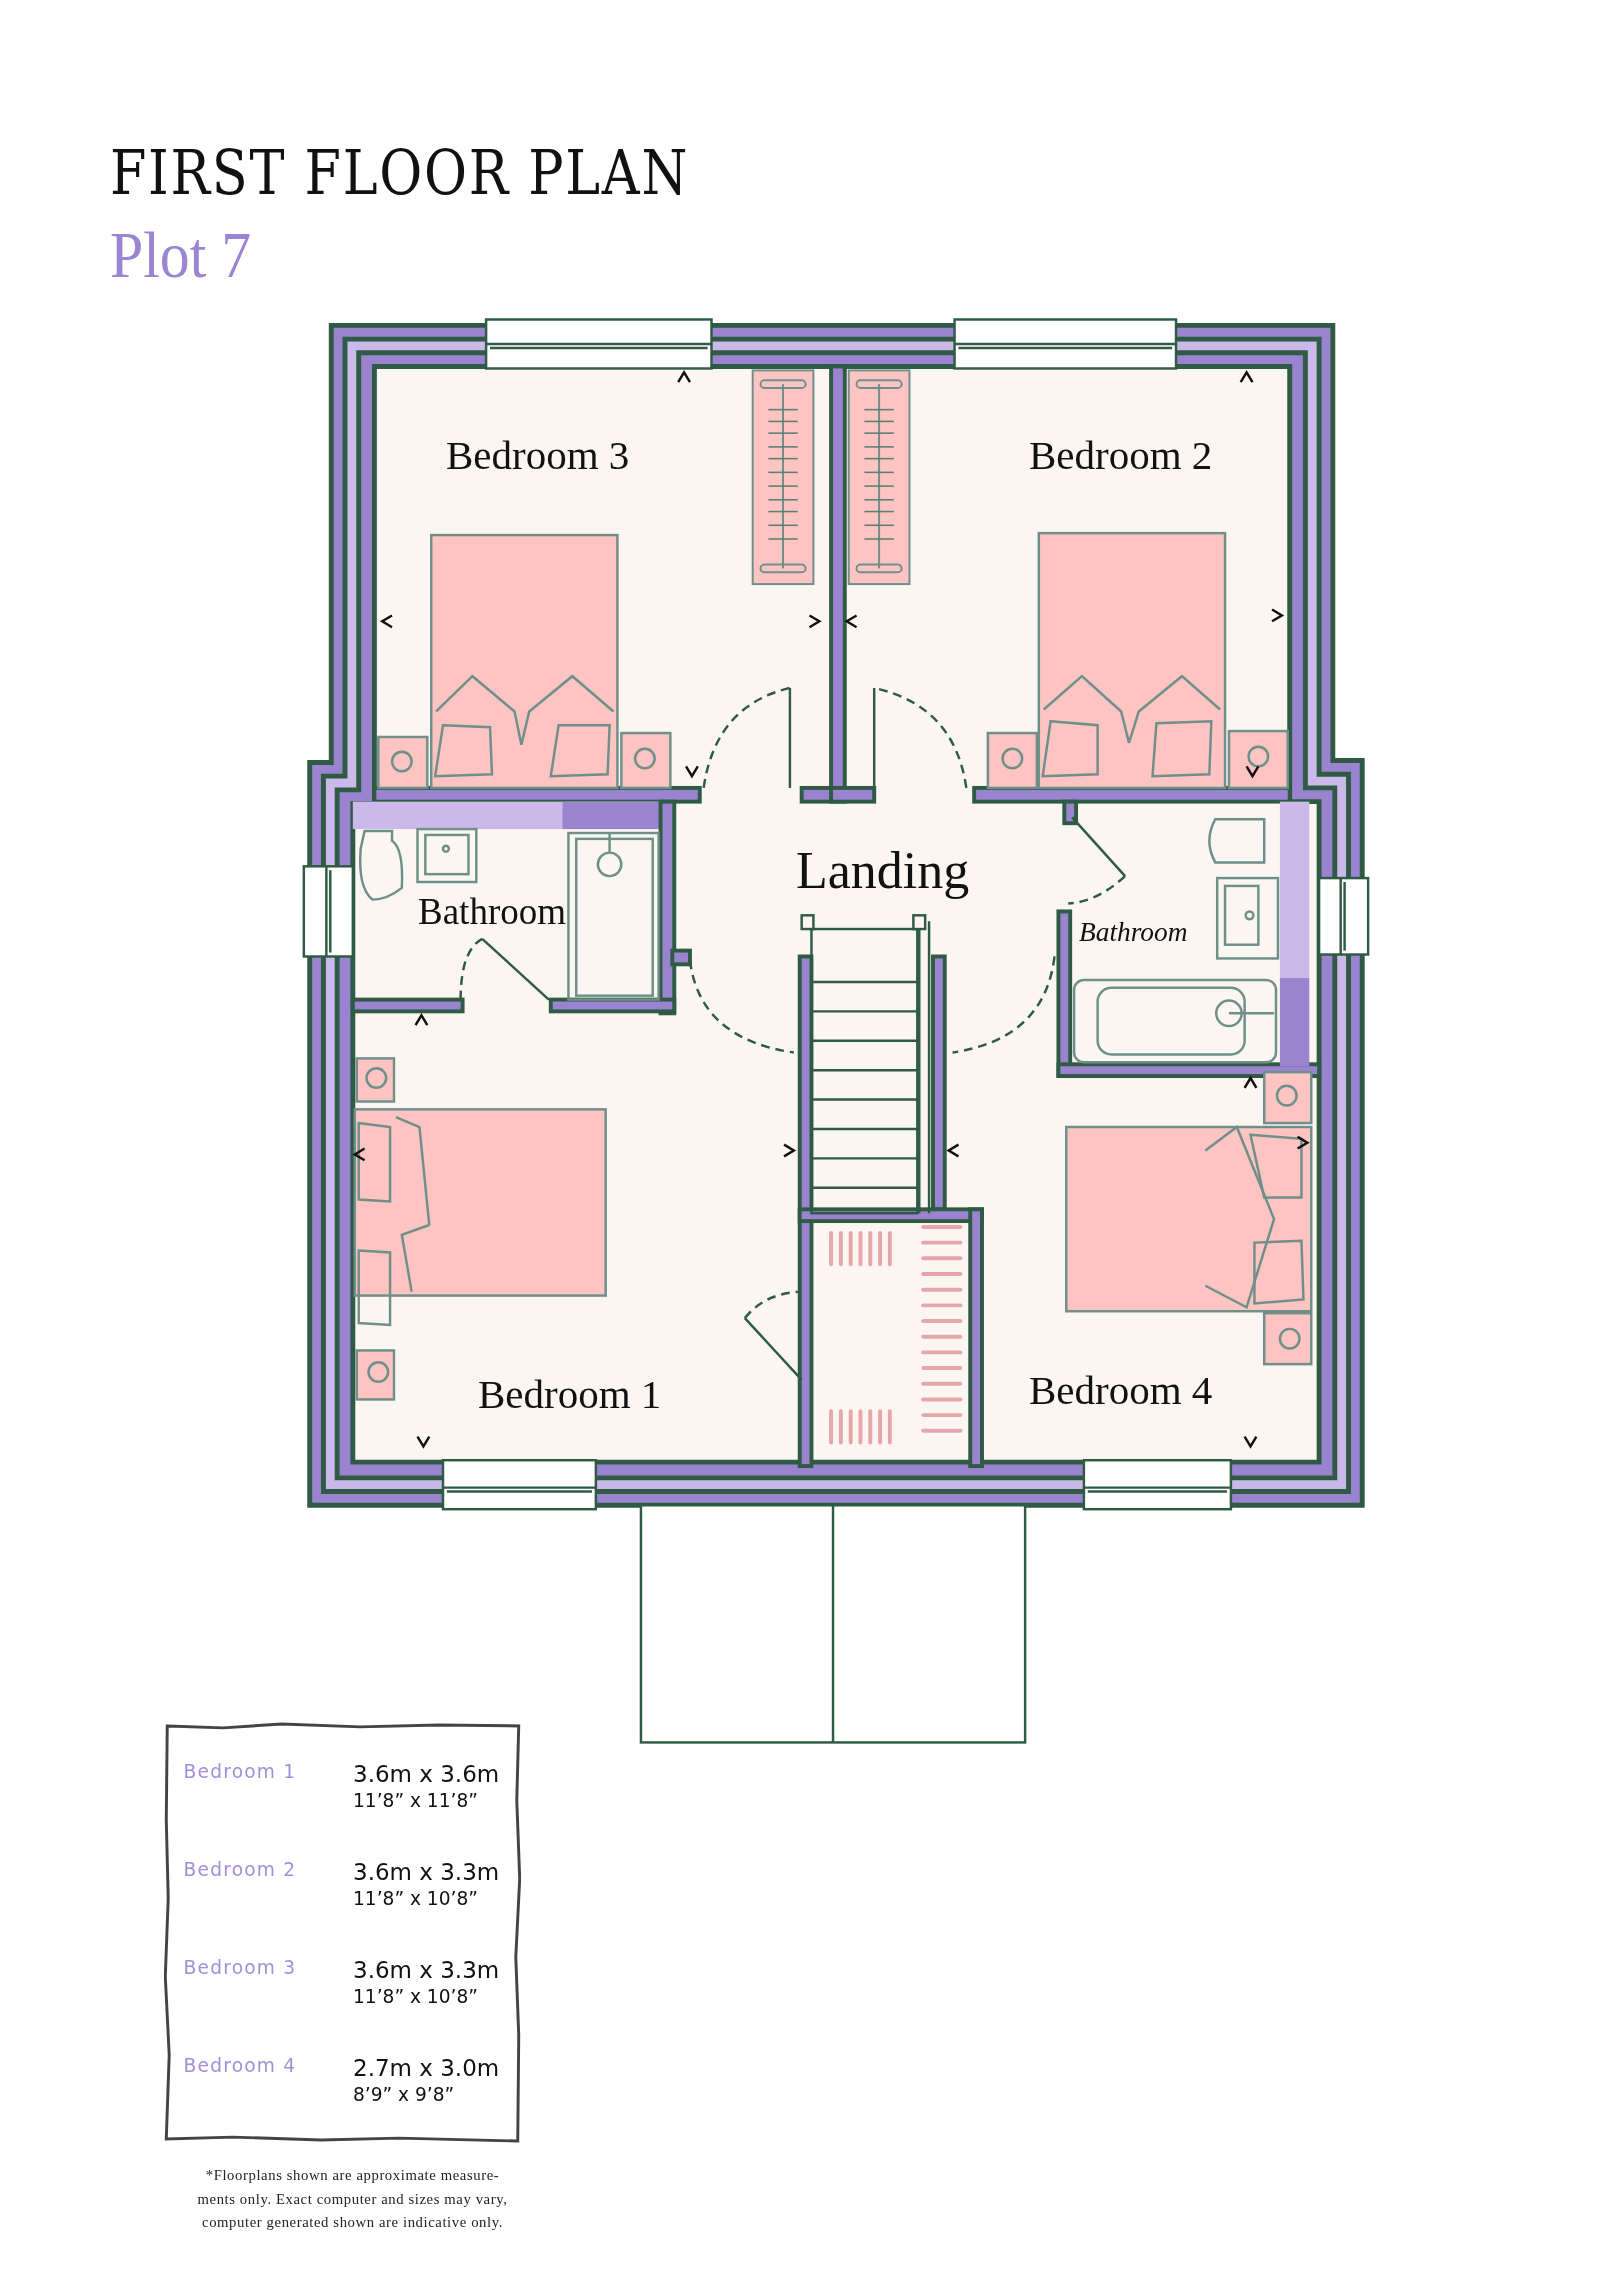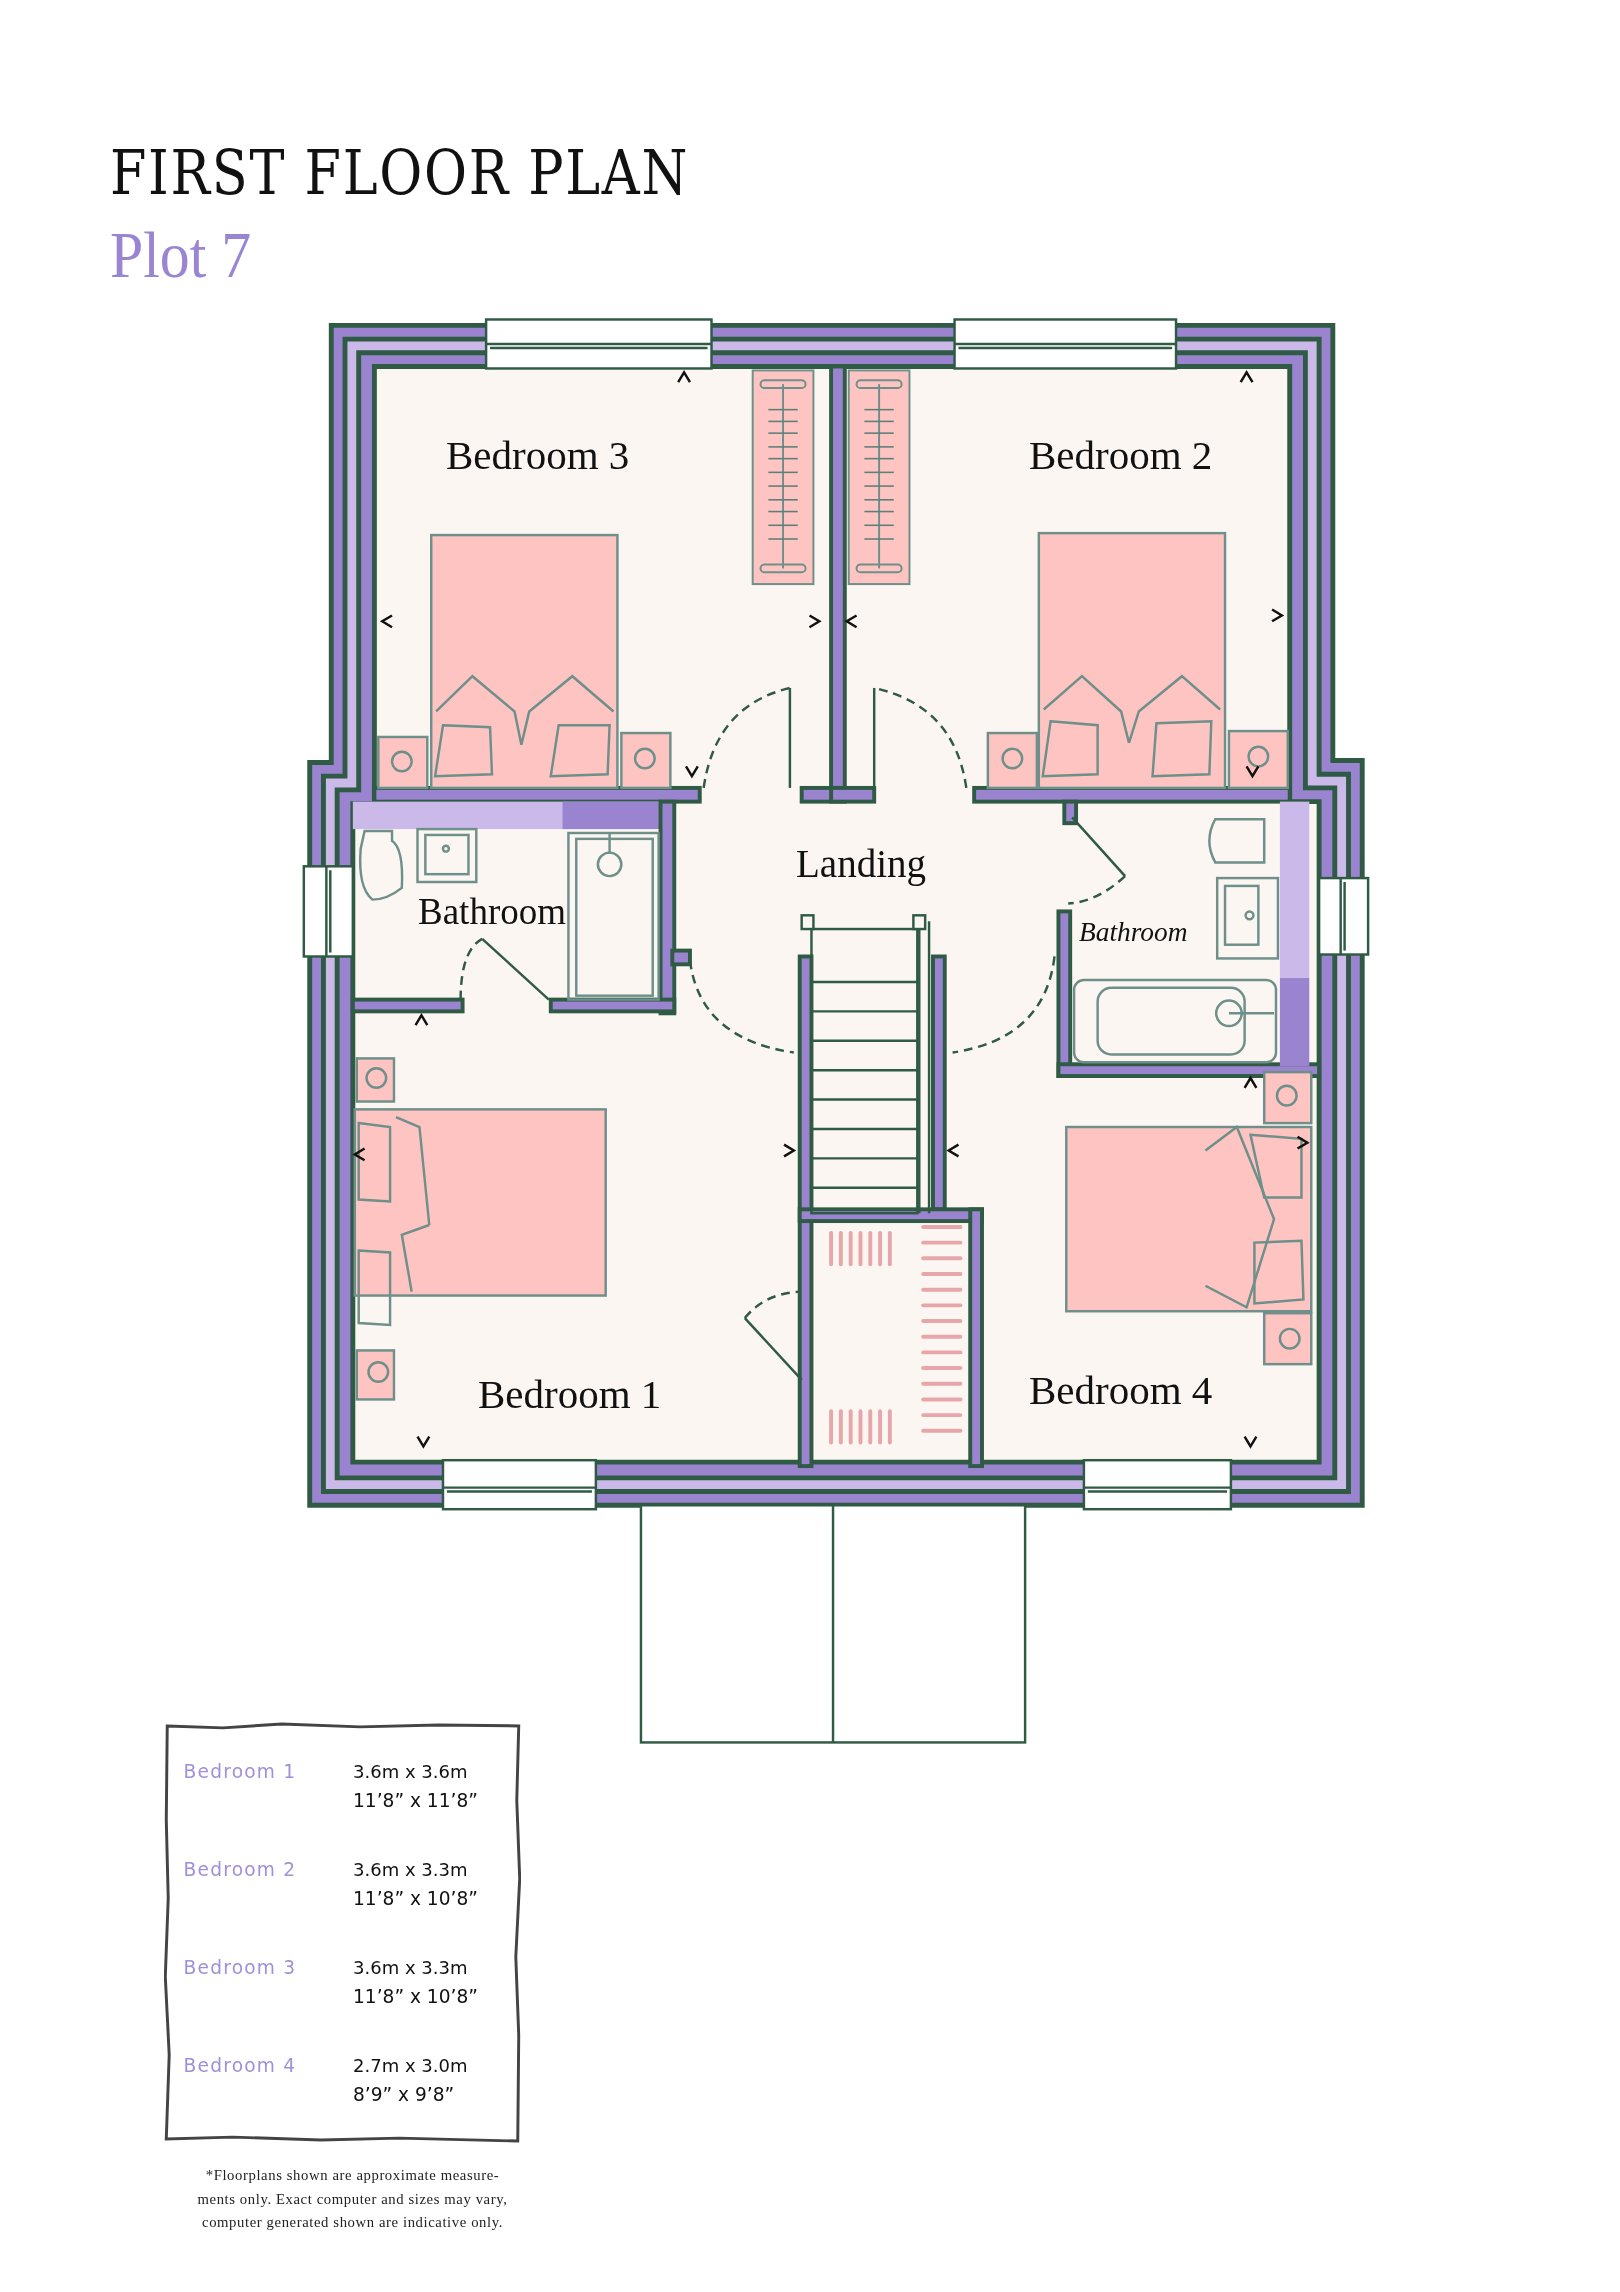--- a/index.html
+++ b/index.html
@@ -4,21 +4,21 @@
 <style>
   html,body{margin:0;padding:0;background:#ffffff;}
   body{width:1620px;height:2293px;position:relative;overflow:hidden;font-family:"Liberation Serif",serif;}
   .title{position:absolute;left:110px;top:137px;font-family:"DejaVu Serif","Liberation Serif",serif;font-size:61px;letter-spacing:2px;color:#111;font-weight:normal;transform:scaleX(0.86);transform-origin:left top;white-space:nowrap;}
   .subtitle{position:absolute;left:110px;top:218px;font-family:"Liberation Serif",serif;font-size:65px;color:#9a85d3;transform:scaleX(0.92);transform-origin:left top;}
   .plan{position:absolute;left:0;top:0;width:1620px;height:1764px;}
   .room-label{position:absolute;font-family:"Liberation Serif",serif;color:#111;white-space:nowrap;}
   .legend-box{position:absolute;left:164px;top:1722px;width:357px;height:421px;}
   .legend-row{position:absolute;left:0;width:357px;font-family:"DejaVu Sans","Liberation Sans",sans-serif;}
   .legend-name{position:absolute;left:19.6px;top:0;font-size:18.6px;color:#a18fd9;letter-spacing:1.2px;}
-  .legend-metric{position:absolute;left:189px;top:0;font-size:18px;color:#111;}
+  .legend-metric{position:absolute;left:189px;top:0;font-size:23px;color:#111;}
   .legend-imperial{position:absolute;left:189px;top:29px;font-size:18.6px;color:#111;}
   .disclaimer{position:absolute;left:137px;top:2164px;width:431px;text-align:center;font-family:Liberation Serif, serif;font-size:14.7px;line-height:23.5px;color:#222;letter-spacing:0.6px;}
 </style>
 </head>
 <body>
 
 <div>
   <div class="title">FIRST FLOOR  PLAN</div>
   <div class="subtitle">Plot 7</div>
 </div>
@@ -288,21 +288,21 @@
   </g>
 
   <g stroke="#2f5a43" stroke-width="2.5" fill="#ffffff">
     <rect x="654" y="1536" width="392" height="242"></rect>
     <line x1="850" y1="1536" x2="850" y2="1778"></line>
   </g>
 </svg>
 
 <div class="room-label" style="left:446px;top:431px;font-size:41px;">Bedroom 3</div>
 <div class="room-label" style="left:1029px;top:431px;font-size:41px;">Bedroom 2</div>
-<div class="room-label" style="left:796px;top:841px;font-size:39px;">Landing</div>
+<div class="room-label" style="left:796px;top:841px;font-size:52px;">Landing</div>
 <div class="room-label" style="left:418px;top:890px;font-size:37px;">Bathroom</div>
 <div class="room-label" style="left:1079px;top:917px;font-size:27.4px;font-style:italic;">Bathroom</div>
 <div class="room-label" style="left:478px;top:1370px;font-size:41px;">Bedroom 1</div>
 <div class="room-label" style="left:1029px;top:1366px;font-size:41px;">Bedroom 4</div>
 
 <div class="legend-box">
   <svg width="357" height="421" style="position:absolute;left:0;top:0;" viewBox="0 0 364 430">
     <path d="M3,4 L60,6 L120,2 L200,5 L280,3 L362,4 L360,80 L363,160 L359,240 L362,320 L361,428 L240,425 L160,427 L70,424 L2,426 L5,340 L1,260 L4,180 L2,100 Z" fill="none" stroke="#444" stroke-width="3"></path>
   </svg>
   <div class="legend-row" style="top:39px;">

